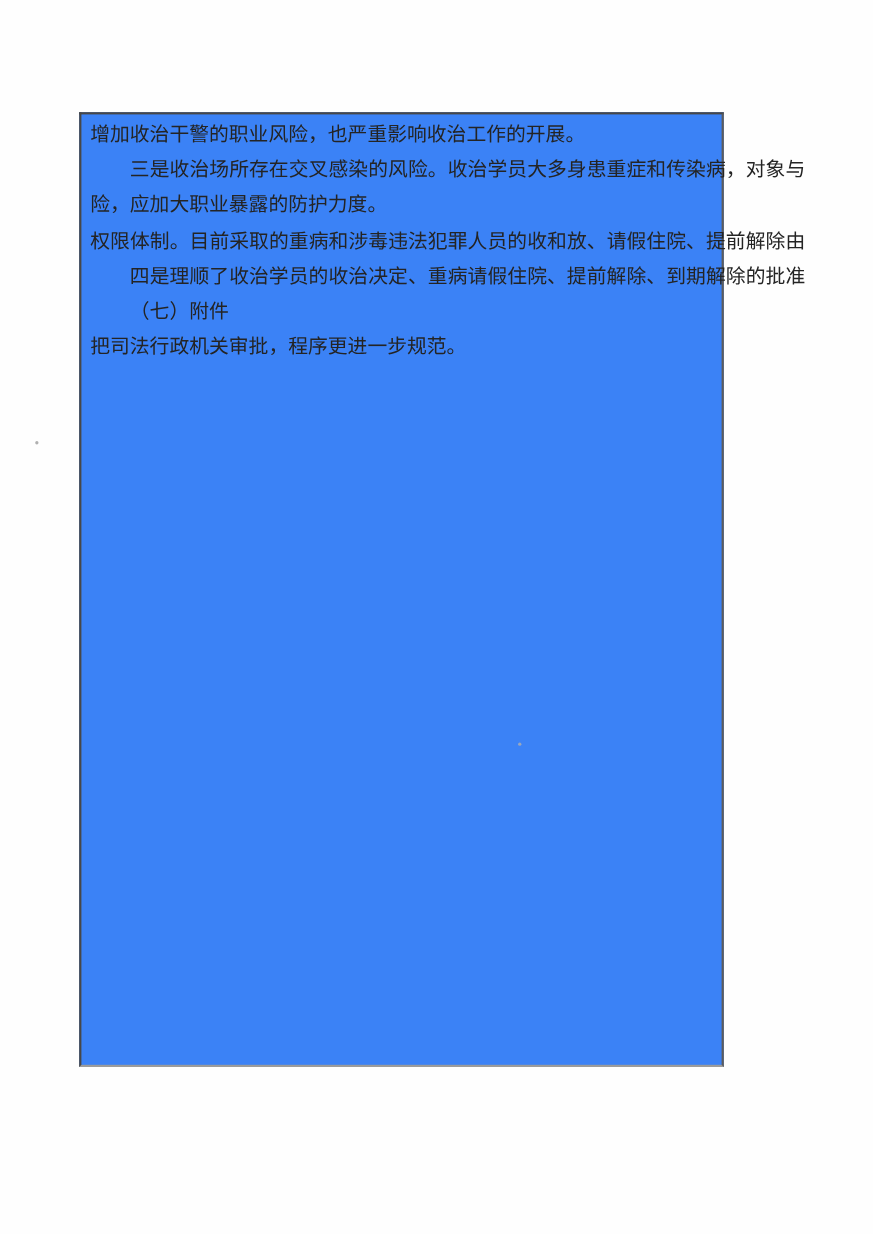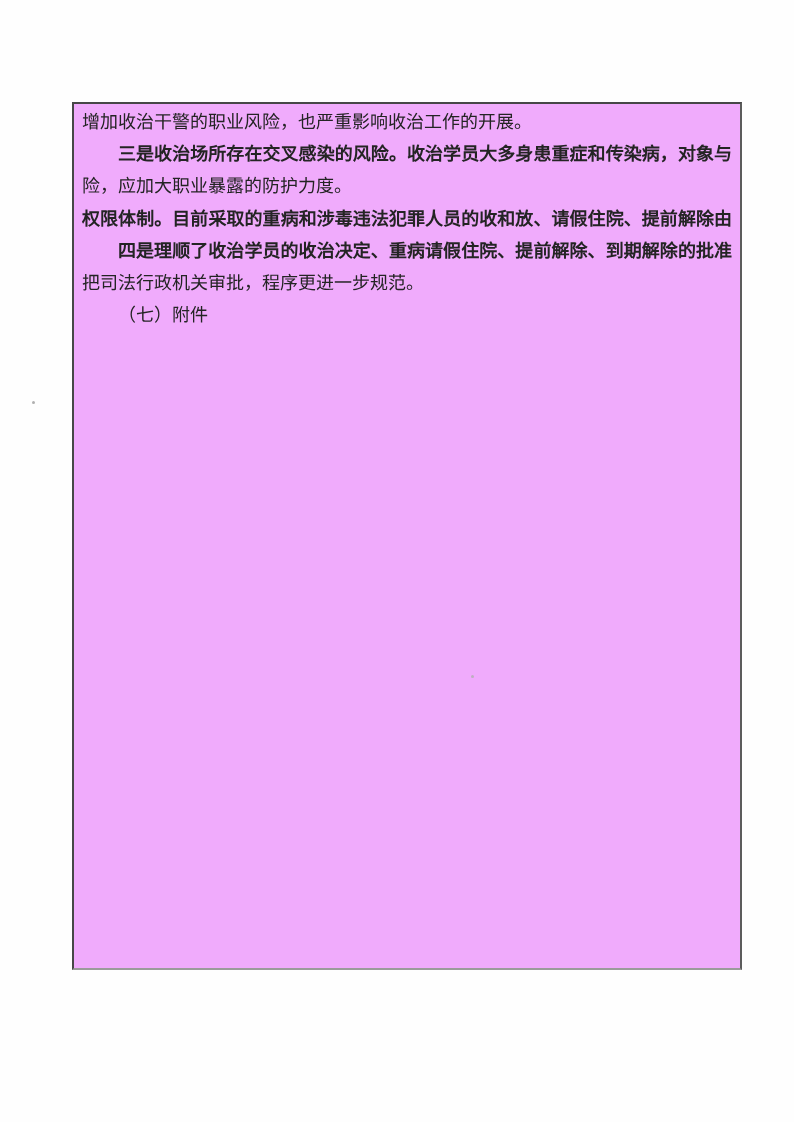--- a/index.html
+++ b/index.html
@@ -19,46 +19,45 @@
     position: absolute;
     left: 0; top: 0;
     width: 794px;
     height: 1122px;
     background: #fefefe;
   }
   .cell-frame {
     position: absolute;
     left: 72px;
     top: 102px;
-    width: 670px;
+    width: 586px;
     height: 868px;
     box-sizing: border-box;
     border: 2px solid #474747;
     border-right-color: #5c5c5c;
     border-bottom-color: #9b9b9b;
-    background: #f0abfc;
+    background: #3b82f6;
   }
   .text-block {
     position: absolute;
     left: 8px;
     top: 2px;
     width: 650px;
   }
   .tline {
     height: 32.2px;
     line-height: 32.2px;
     font-size: 18px;
     color: #242424;
     text-align: left;
     letter-spacing: 0;
   }
   .tline.j {
     text-align: justify;
     text-align-last: justify;
-    font-weight: bold;
   }
   .tline.indent {
     text-indent: 36px;
   }
   .speck {
     position: absolute;
     border-radius: 50%;
     background: #b0b0b0;
   }
   .speck-1 { left: 32px; top: 401px; width: 3px; height: 3px; }
@@ -68,19 +67,19 @@
 <body>
 
 <div class="sheet">
   <div class="cell-frame">
     <div class="text-block" id="text-block">
         <div class="tline">增加收治干警的职业风险，也严重影响收治工作的开展。</div>
         <div class="tline j indent">三是收治场所存在交叉感染的风险。收治学员大多身患重症和传染病，对象与</div>
         <div class="tline">险，应加大职业暴露的防护力度。</div>
         <div class="tline j">权限体制。目前采取的重病和涉毒违法犯罪人员的收和放、请假住院、提前解除由</div>
         <div class="tline j indent">四是理顺了收治学员的收治决定、重病请假住院、提前解除、到期解除的批准</div>
+        <div class="tline indent">（七）附件</div>
         <div class="tline">把司法行政机关审批，程序更进一步规范。</div>
-        <div class="tline indent">（七）附件</div>
       </div>
   </div>
   <div class="speck speck-1"></div>
   <div class="speck speck-2"></div>
 </div>
 
 </body></html>

